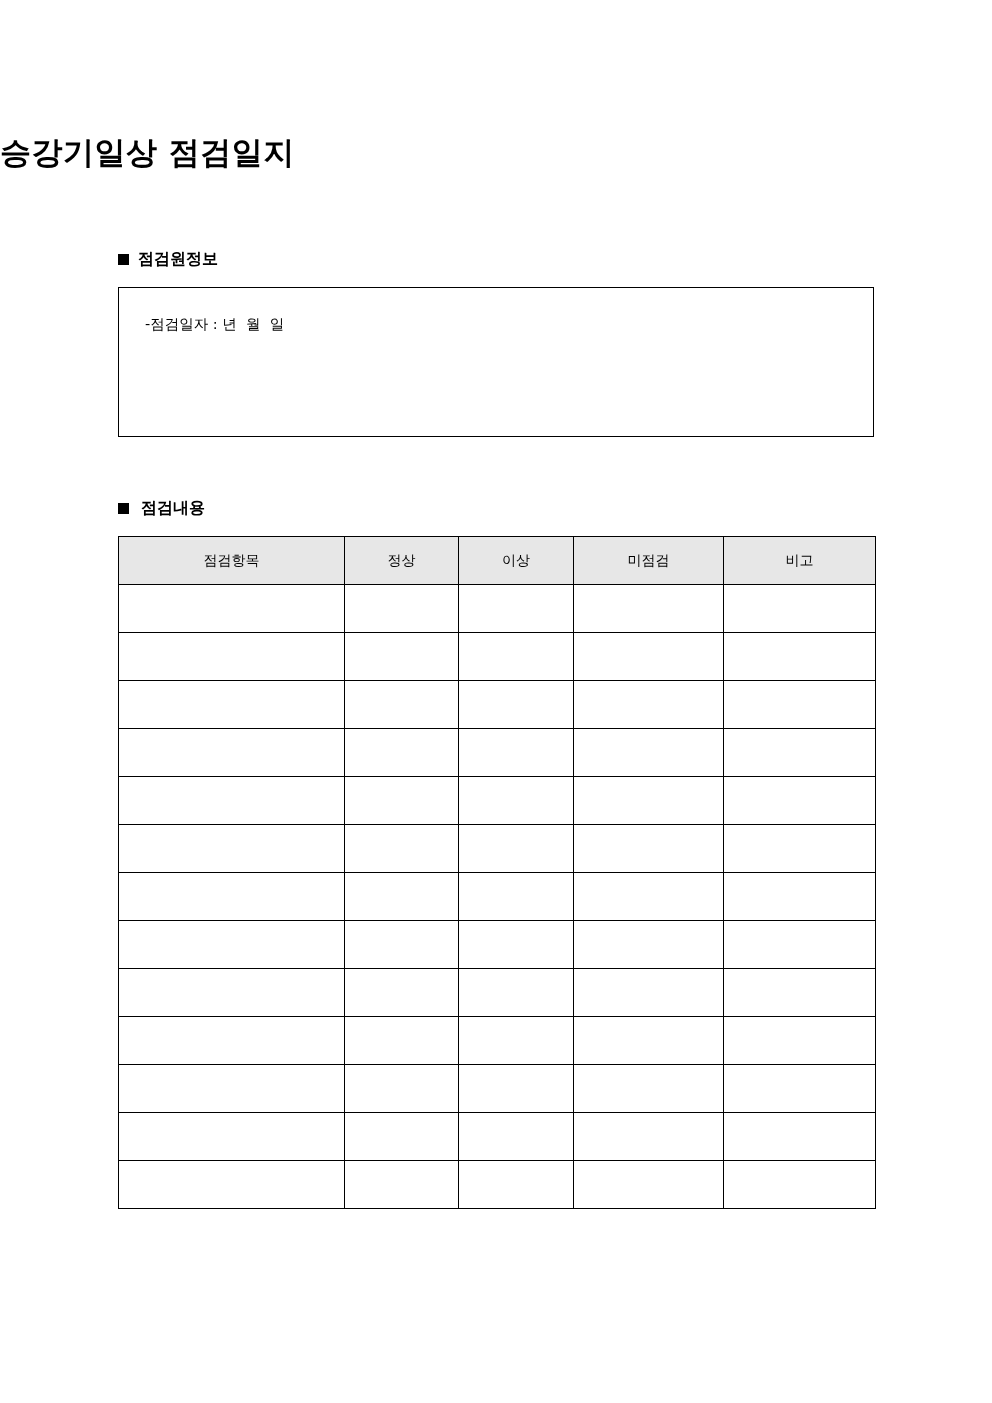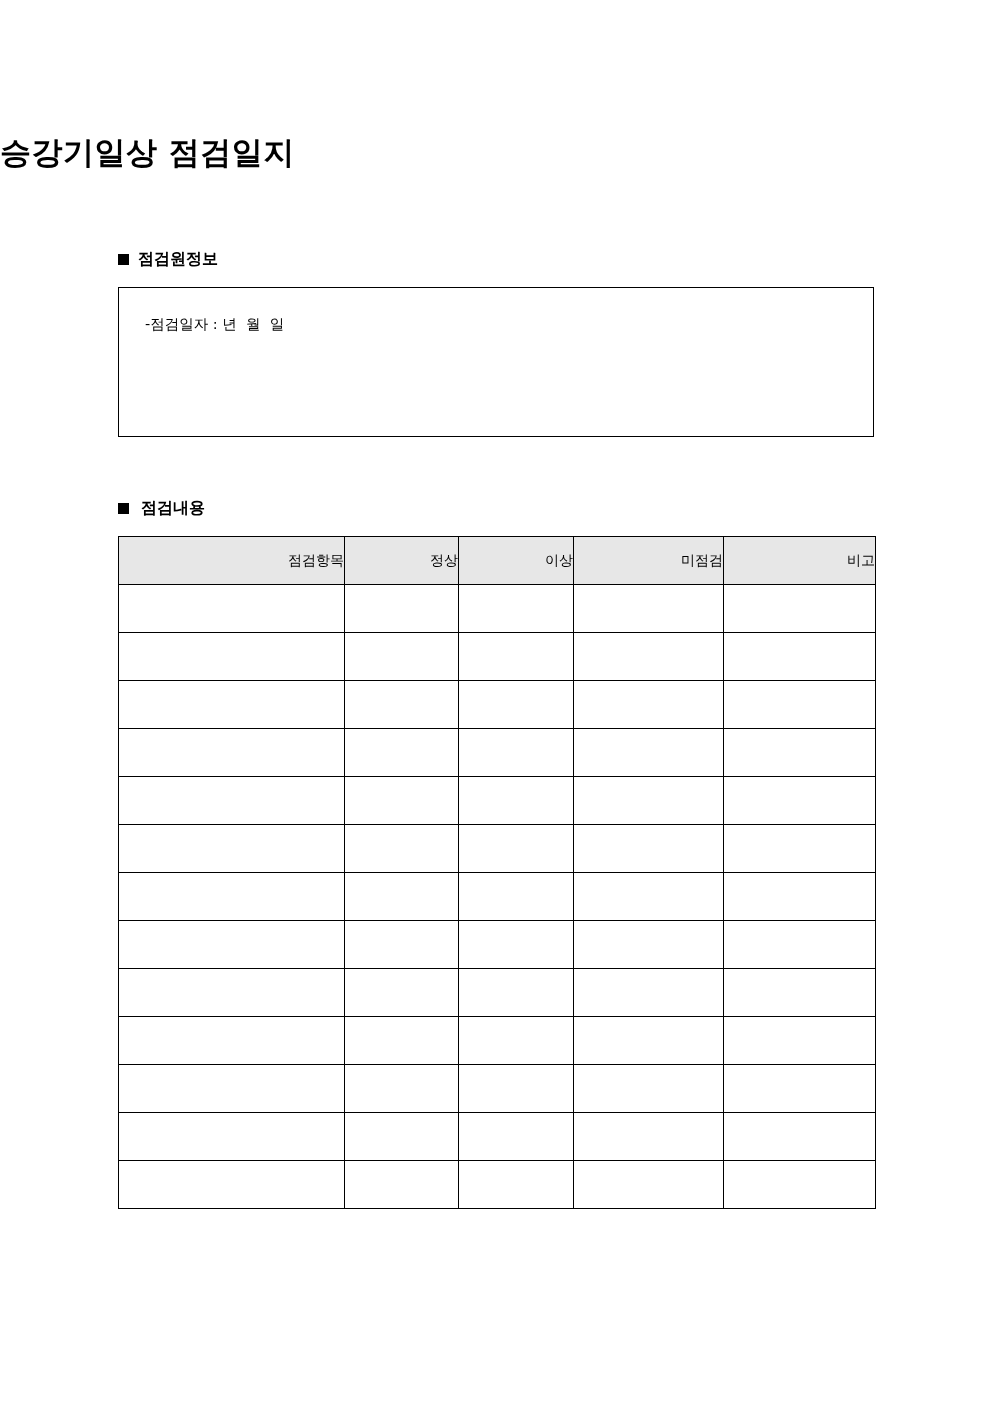--- a/index.html
+++ b/index.html
@@ -103,21 +103,21 @@
     padding: 0;
     margin: 0;
   }
 
   .insp-table thead th {
     height: 47px;
     background: #e7e7e7;
     font-size: 14px;
     font-weight: normal;
     color: #000000;
-    text-align: right;
+    text-align: center;
     vertical-align: middle;
   }
 
   .insp-table tbody td {
     height: 47px;
     background: #ffffff;
     font-size: 14px;
     text-align: center;
     vertical-align: middle;
   }

